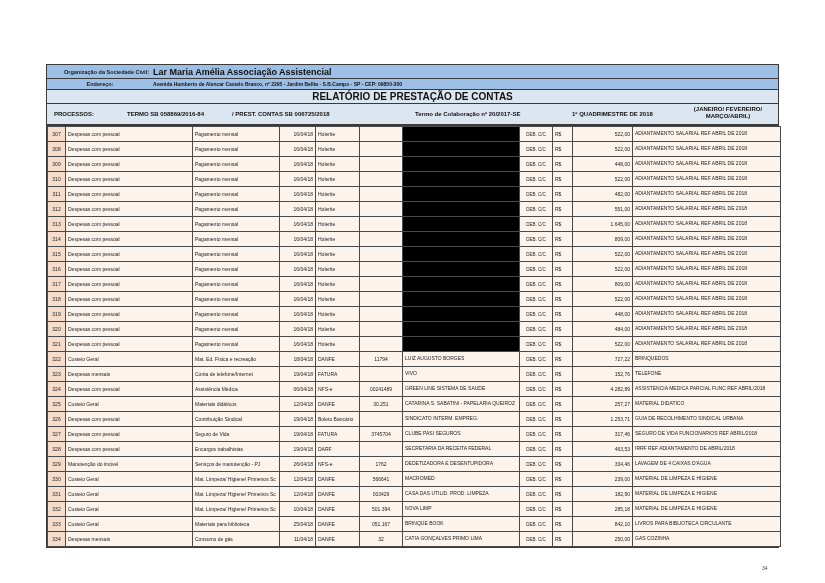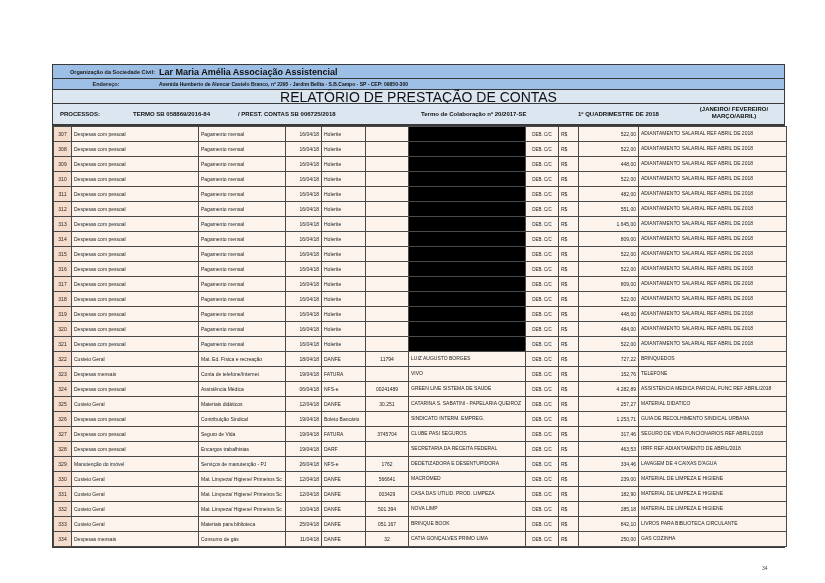--- a/index.html
+++ b/index.html
@@ -1,27 +1,27 @@
 <!DOCTYPE html>
 <html><head>
   <meta charset="utf-8">
   <style>
     * { margin:0; padding:0; box-sizing:border-box; }
     body { width:825px; height:583px; background:#ffffff; font-family:"Liberation Sans", sans-serif; position:relative; overflow:hidden; }
-    .sheet { position:absolute; left:52px; top:64px; width:733px; border:1px solid #3a3a3a; }
+    .sheet { position:absolute; left:46px; top:64px; width:733px; border:1px solid #3a3a3a; }
     .hdr-row { display:flex; align-items:center; border-bottom:1px solid #3a3a3a; }
     .org-row { height:14px; background:#9dbfe6; }
     .addr-row { height:11px; background:#9dbfe6; }
     .title-row { height:14px; background:#dbe6f1; justify-content:center; }
     .proc-row { height:22px; background:#dbe6f1; border-bottom:2px solid #3a3a3a; }
     .lbl-org { font-size:5.5px; font-weight:bold; color:#1a1a1a; width:106px; text-align:right; padding-right:4px; }
     .org-name { font-size:9px; font-weight:bold; color:#111; }
     .lbl-addr { font-size:5.5px; font-weight:bold; color:#1a1a1a; width:106px; text-align:center; }
     .addr-val { font-size:5px; font-weight:bold; color:#111; }
-    .title { font-size:14px; font-weight:normal; color:#111; }
+    .title { font-size:10px; font-weight:bold; color:#111; }
     .proc-row span { font-size:6px; font-weight:bold; color:#111; position:absolute; }
     .proc-row { position:relative; }
     .period { text-align:center; line-height:7px; }
     table { border-collapse:collapse; width:733px; table-layout:fixed; }
     td { border:1px solid #4a4a4a; background:#fcf3ec; font-size:5px; color:#222; height:15px; padding:0 2px; white-space:nowrap; overflow:hidden; }
     td.num { background:#f6dccb; text-align:center; }
     td.date { text-align:right; }
     td.nf { text-align:center; }
     td.deb { text-align:center; font-size:4.5px; }
     td.val { text-align:right; }

